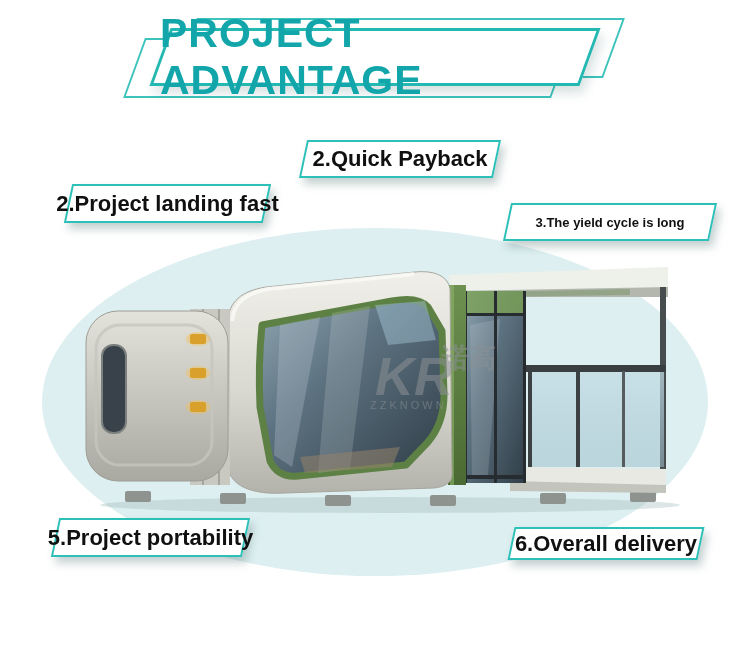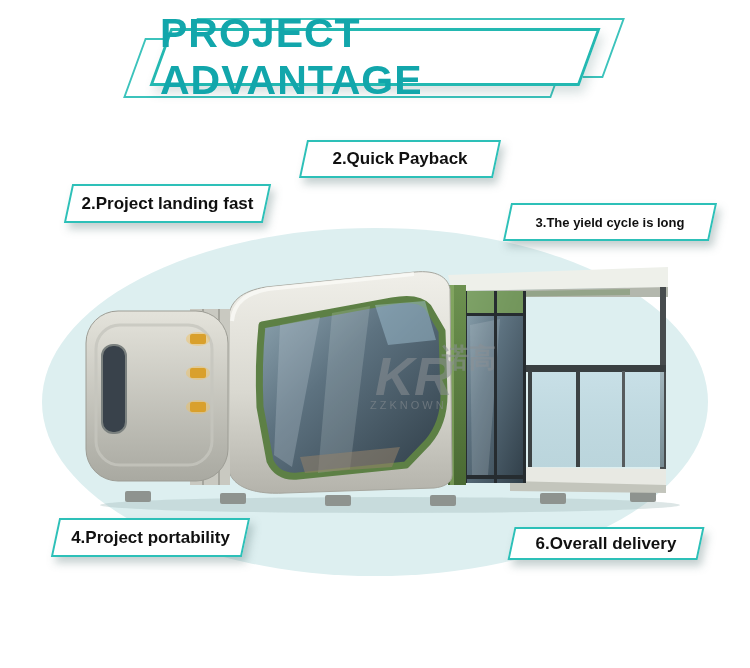--- a/index.html
+++ b/index.html
@@ -34,21 +34,21 @@
   
   .adv{position:absolute;}
   .adv-bg{
     position:absolute;left:0;top:0;right:0;bottom:0;
     background:#ffffff;border:2px solid #2dc0b8;transform:skewX(-12deg);
     box-shadow:5px 6px 8px rgba(90,120,120,0.35);
   }
   .adv-label{
     position:absolute;left:0;top:0;right:0;bottom:0;
     display:flex;align-items:center;justify-content:center;
-    font-size:17px;font-weight:bold;color:#101010;white-space:nowrap;
+    font-size:22px;font-weight:bold;color:#101010;white-space:nowrap;
   }
   .adv1{left:68px;top:184px;width:199px;height:39px;}
   .adv2{left:303px;top:140px;width:194px;height:38px;}
   .adv3{left:507px;top:203px;width:206px;height:38px;}
   .adv3 .adv-label{font-size:13px;}
   .adv4{left:55px;top:518px;width:191px;height:39px;}
   .adv5{left:284px;top:583px;width:188px;height:38px;}
   .adv6{left:511px;top:527px;width:190px;height:33px;}
 
   .house{position:absolute;left:70px;top:245px;}
@@ -186,20 +186,20 @@
   <div class="adv adv2">
     <div class="adv-bg"></div>
     <span class="adv-label">2.Quick Payback</span>
   </div>
   <div class="adv adv3">
     <div class="adv-bg"></div>
     <span class="adv-label">3.The yield cycle is long</span>
   </div>
   <div class="adv adv4">
     <div class="adv-bg"></div>
-    <span class="adv-label">4.Project portability</span>
+    <span class="adv-label">5.Project portability</span>
   </div>
   <div class="adv adv6">
     <div class="adv-bg"></div>
     <span class="adv-label">6.Overall delivery</span>
   </div>
 
 </div>
 
 </body></html>

